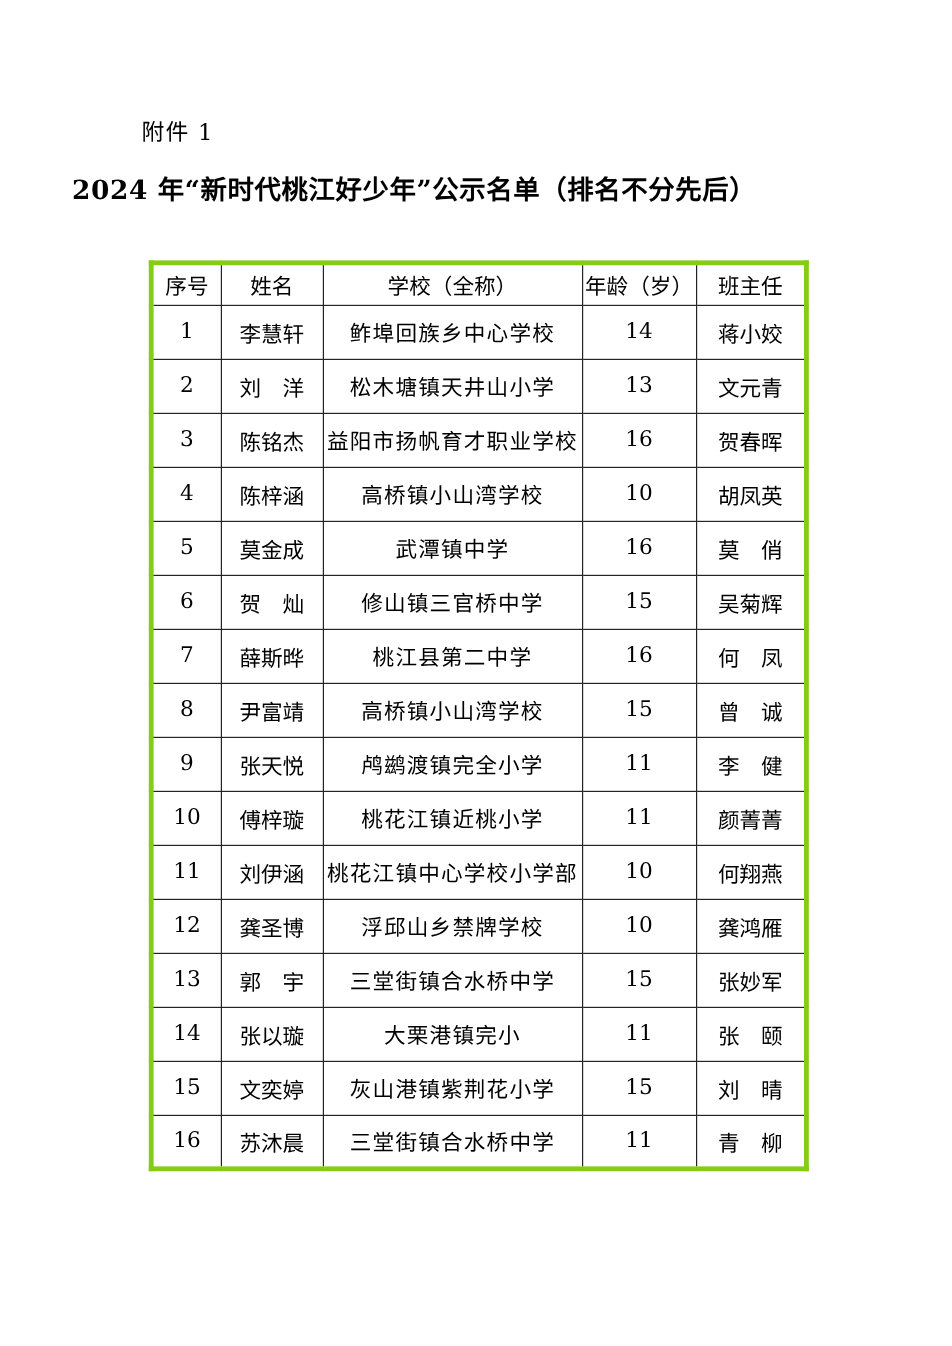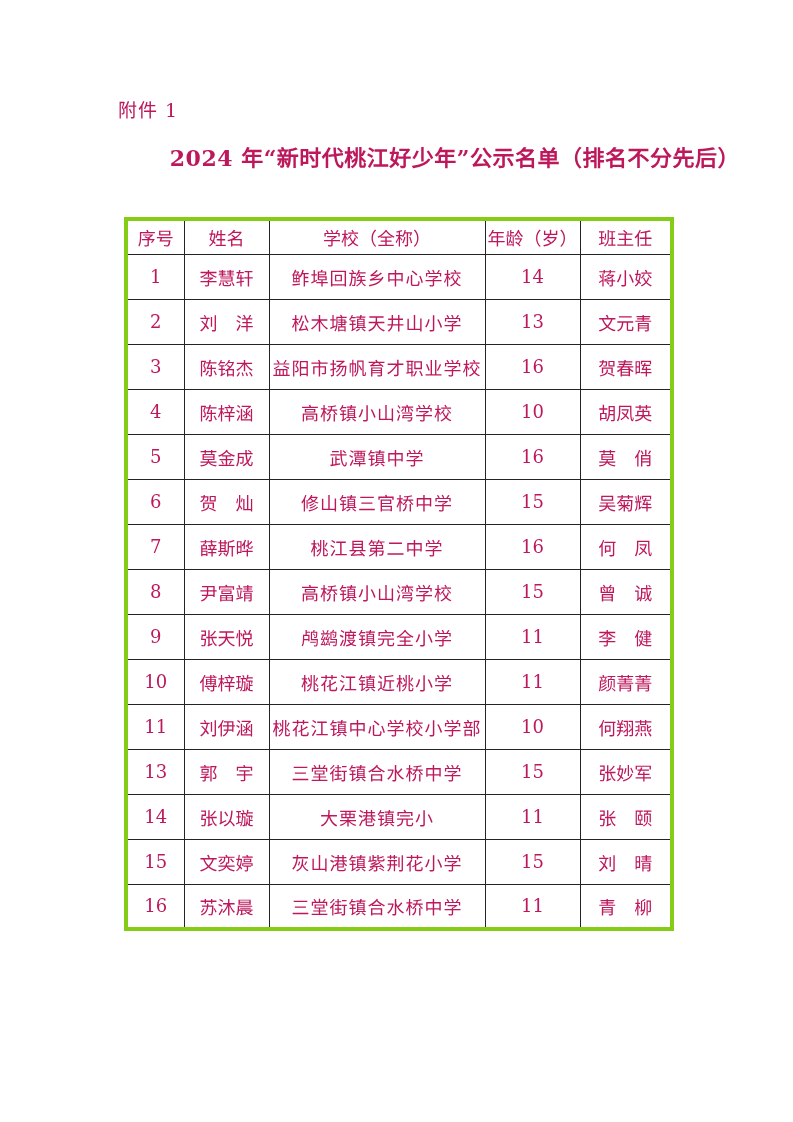--- a/index.html
+++ b/index.html
@@ -6,36 +6,36 @@
     margin: 0;
     padding: 0;
     background: #ffffff;
   }
   .page {
     position: relative;
     width: 793px;
     height: 1122px;
     background: #ffffff;
     font-family: "DejaVu Serif", "Liberation Serif", serif;
-    color: #be185d;
+    color: #000000;
     overflow: hidden;
   }
   .attachment {
     position: absolute;
     left: 118px;
     top: 95px;
     font-size: 19px;
     letter-spacing: 1px;
   }
   .doc-title {
     position: absolute;
     left: 60px;
     top: 140px;
     width: 680px;
-    text-align: right;
+    text-align: left;
     font-size: 22px;
     font-weight: 700;
     letter-spacing: 0.5px;
     white-space: nowrap;
   }
   table.roster {
     position: absolute;
     left: 124px;
     top: 217px;
     width: 546px;
@@ -167,20 +167,27 @@
     </tr>
 
     <tr>
       <td class="index">11</td>
       <td class="name">刘伊涵</td>
       <td class="school">桃花江镇中心学校小学部</td>
       <td class="age">10</td>
       <td class="teacher">何翔燕</td>
     </tr>
 
+    <tr>
+      <td class="index">12</td>
+      <td class="name">龚圣博</td>
+      <td class="school">浮邱山乡禁牌学校</td>
+      <td class="age">10</td>
+      <td class="teacher">龚鸿雁</td>
+    </tr>
 
     <tr>
       <td class="index">13</td>
       <td class="name">郭　宇</td>
       <td class="school">三堂街镇合水桥中学</td>
       <td class="age">15</td>
       <td class="teacher">张妙军</td>
     </tr>
 
     <tr>

